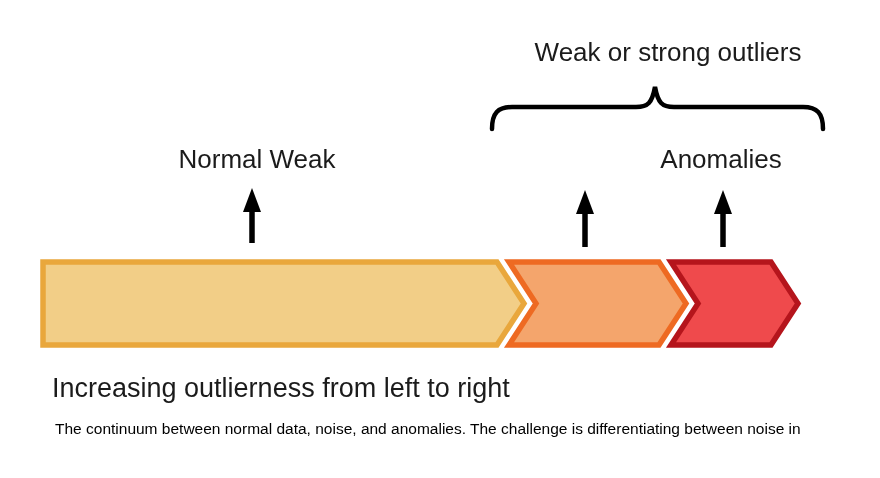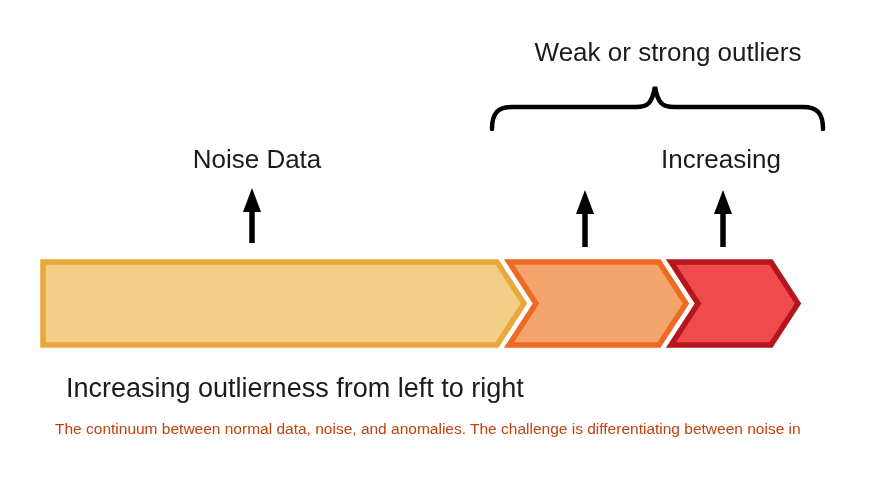--- a/index.html
+++ b/index.html
@@ -42,27 +42,27 @@
   }
   .noise-label {
     left: 583px;
     top: 145px;
   }
   .anomalies-label {
     left: 721px;
     top: 145px;
   }
   .axis-note {
-    left: 66px;
+    left: 52px;
     top: 374px;
     font-size: 27px;
   }
   .caption-line {
     position: absolute;
-    color: #c2410c;
+    color: #000000;
     font-size: 15.5px;
     font-weight: 400;
     white-space: nowrap;
     text-align: center;
   }
   .caption-line-1 {
     left: 55px;
     top: 420px;
   }
   .caption-line-2 {
@@ -70,24 +70,24 @@
     top: 442px;
   }
 </style>
 </head>
 <body>
 
 <div class="canvas">
 
   <div class="label centered group-heading">Weak or strong outliers</div>
 
-  <div class="label centered normal-label">Noise Data</div>
+  <div class="label centered normal-label">Normal Weak</div>
 
 
-  <div class="label centered anomalies-label">Increasing</div>
+  <div class="label centered anomalies-label">Anomalies</div>
 
   <svg class="layer" width="880" height="478" viewBox="0 0 880 478">
 
     <path d="M 492 129
              C 492 113 498 107 512 107
              L 636 107
              C 648 107 652 103 655 87
              C 658 103 662 107 674 107
              L 803 107
              C 817 107 823 113 823 129" fill="none" stroke-width="4.5" stroke-linecap="round" stroke="#000000"></path>

